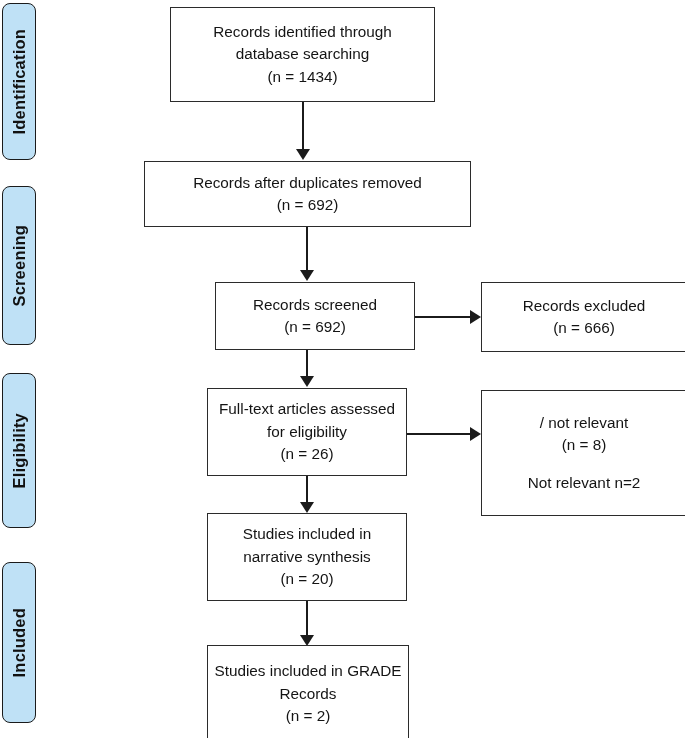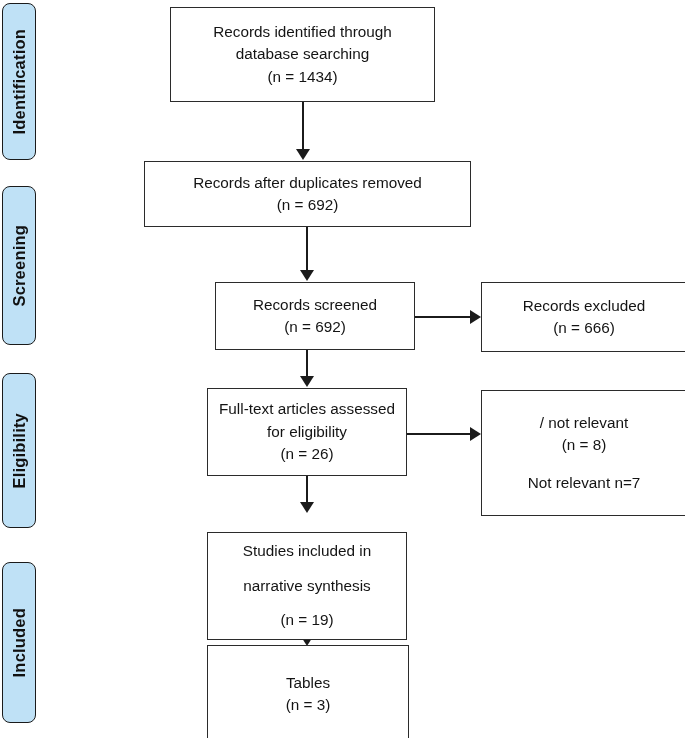--- a/index.html
+++ b/index.html
@@ -161,27 +161,28 @@
 
   <div class="flow-box" style="left:207px; top:388px; width:200px; height:88px;text-align:center;">
     <div class="line">Full-text articles assessed</div>
     <div class="line">for eligibility</div>
     <div class="line">(n = 26)</div>
   </div>
 
   <div class="flow-box" style="left:481px; top:390px; width:206px; height:126px;">
     <div class="line">/ not relevant</div>
     <div class="line">(n = 8)</div>
-    <div class="line spacer-above">Not relevant n=7</div>
+    <div class="line spacer-above">Not relevant n=2</div>
   </div>
 
-  <div class="flow-box" style="left:207px; top:532px; width:200px; height:108px;gap:12px;">
+  <div class="flow-box" style="left:207px; top:513px; width:200px; height:88px;">
     <div class="line">Studies included in</div>
     <div class="line">narrative synthesis</div>
-    <div class="line">(n = 19)</div>
+    <div class="line">(n = 20)</div>
   </div>
 
   <div class="flow-box" style="left:207px; top:645px; width:202px; height:98px;">
-    <div class="line">Tables</div>
-    <div class="line">(n = 3)</div>
+    <div class="line">Studies included in GRADE</div>
+    <div class="line">Records</div>
+    <div class="line">(n = 2)</div>
   </div>
 
 </div>
 
 </body></html>

